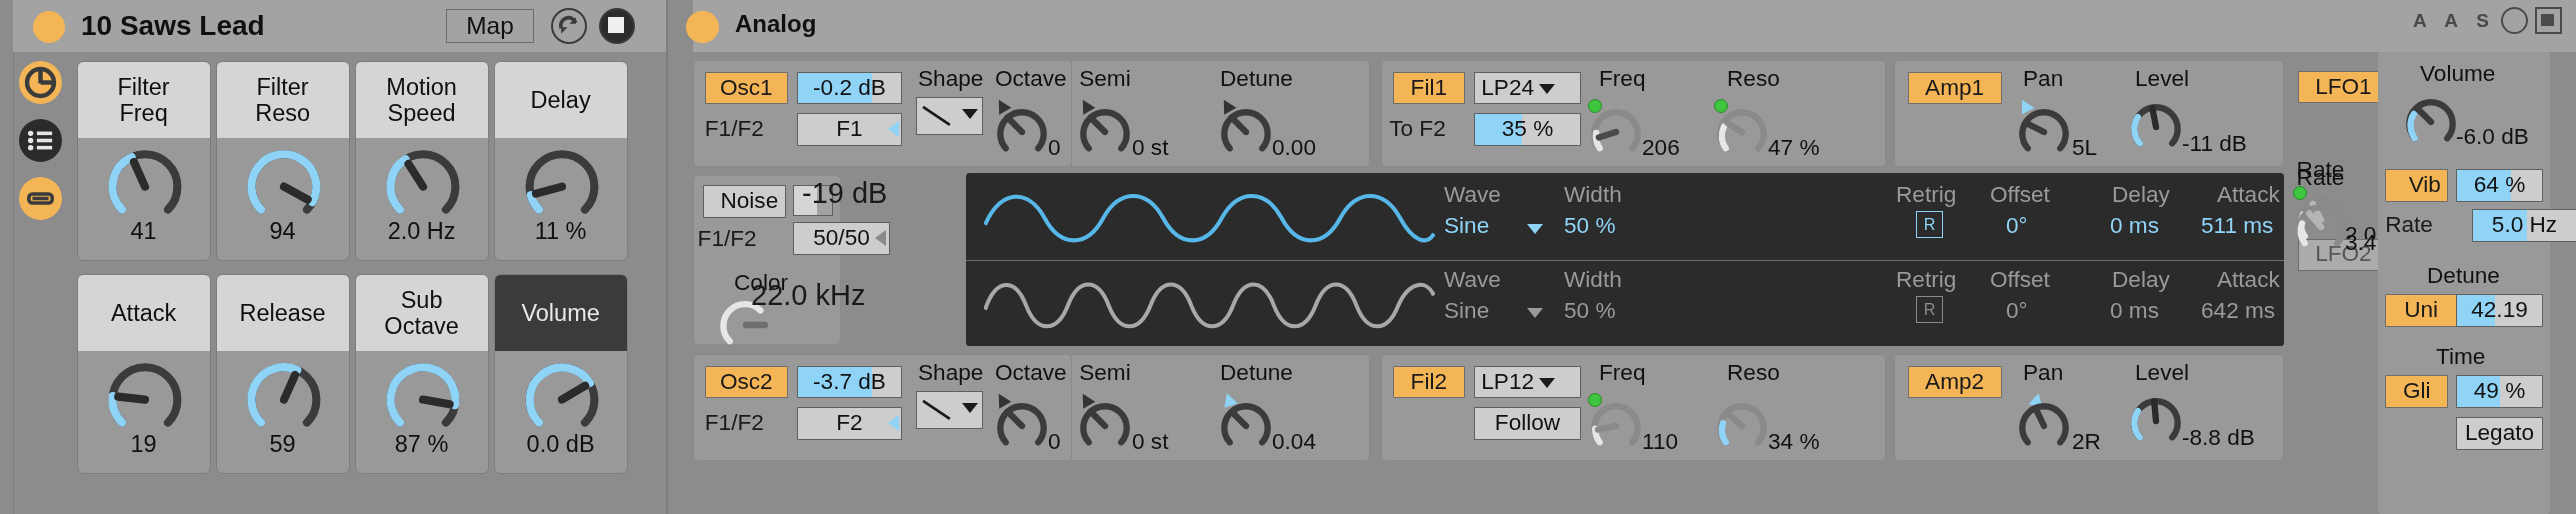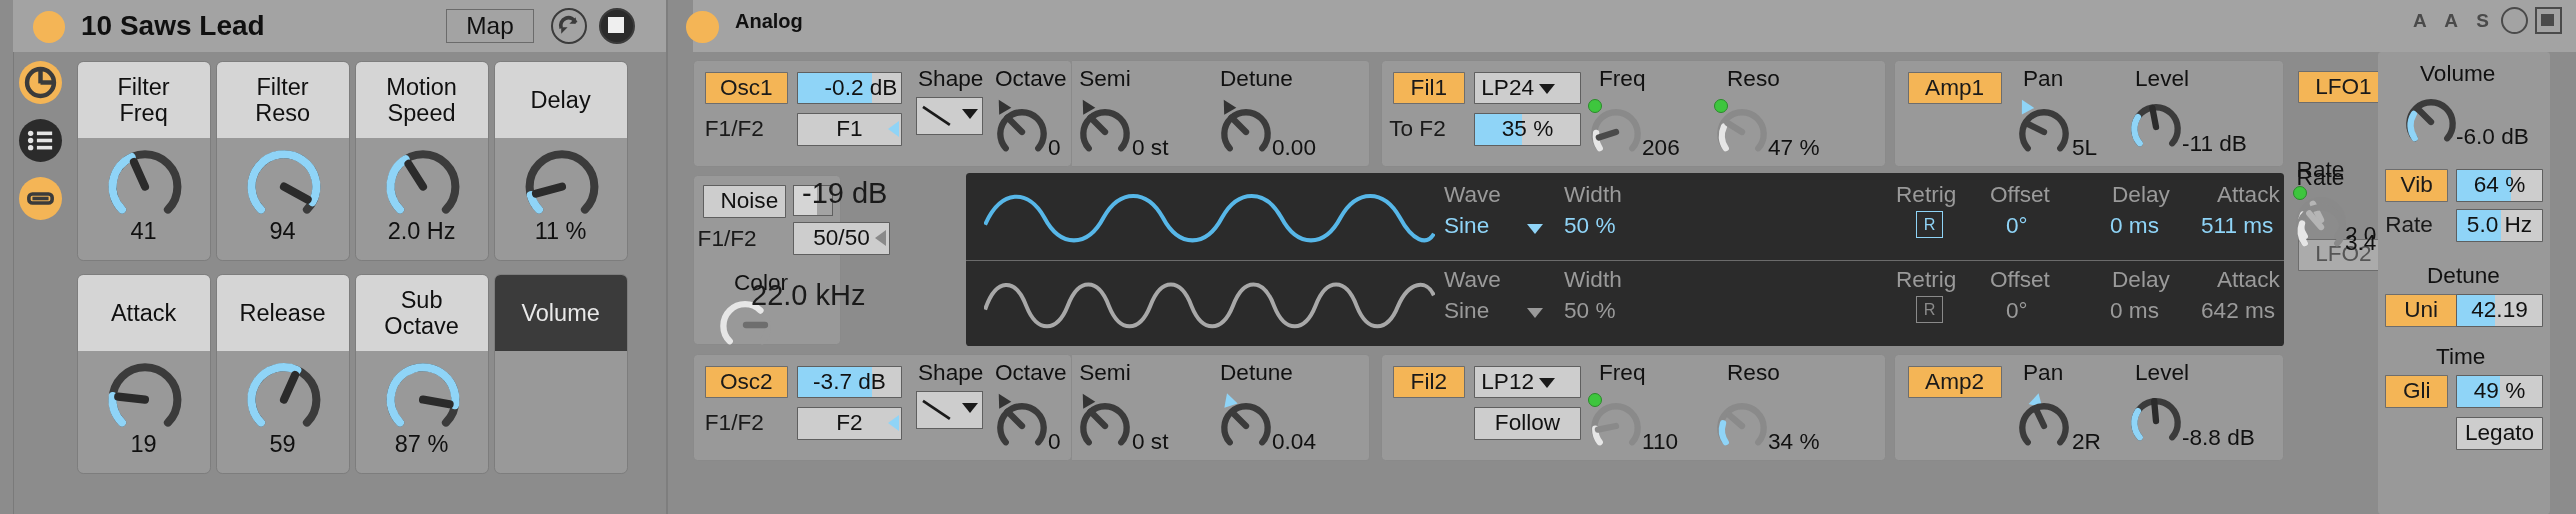--- a/index.html
+++ b/index.html
@@ -73,21 +73,21 @@
   .macro-val{ position:absolute; left:0; right:0; bottom:18px; text-align:center;
      font-size:23.5px; color:#101010;margin-top:8px;}
 
   
   .knobwrap{ position:absolute; }
 
   
   #dev{ position:absolute; left:668px; top:0; width:1908px; height:514px; background:#8c8c8c;}
   #dev-title{ position:absolute; left:25px; top:0; width:1883px; height:52px; background:#a3a3a3;}
   #dev-dot{ position:absolute; left:18px; top:10.8px;width:32.5px;height:32.5px;border-radius:50%;background:#f4b556;}
-  #dev-name{ position:absolute; left:67px; top:10px; font-size:20px; font-weight:bold; color:#101010;}
+  #dev-name{ position:absolute; left:67px; top:10px; font-size:24px; font-weight:bold; color:#101010;}
   #dev-icons{ position:absolute; right:14.4px; top:7.2px; display:flex; gap:6.3px; align-items:center;}
   .tiny-ic{ width:25px;height:25px; display:flex;align-items:center;justify-content:center;
      font-size:19px; color:#4a4a4a; font-weight:bold;}
   .tiny-circ{ width:27px;height:27px;border-radius:50%;border:2.7px solid #4a4a4a;}
   .tiny-sq{ width:27px;height:27px;border:2.7px solid #4a4a4a;position:relative;}
   .tiny-sq i{ position:absolute;left:4.5px;top:4.5px;width:12.6px;height:12.6px;background:#4a4a4a;display:block;}
 
   .panel{ position:absolute; background:#999; border:0.9px solid #8a8a8a; border-radius:4.5px;}
   .osc-panel{ height:107px; }
   .screen{ position:absolute; background:#2b2b2b; border-radius:3.6px;}
@@ -235,20 +235,28 @@
             <svg width="134" height="99" viewBox="0 0 148 110" style="position:absolute;left:0;top:0">
               <path d="M48.5 79.5 A36 36 0 1 1 99.5 79.5" stroke="#3b3b3b" stroke-width="9" fill="none" stroke-linecap="round"></path>
               <path d="M48.5 79.5 A36 36 0 1 1 109.5 60.2" stroke="#8fd4f7" stroke-width="9" fill="none" stroke-linecap="round"></path>
               <path d="M74 54 L103.6 59.2" stroke="#2b2b2b" stroke-width="9" stroke-linecap="round"></path>
             </svg>
             <div class="macro-val">87 %</div>
           </div>
         </div>
         <div class="macro" style="left: 480px; top: 222px;">
           <div class="macro-name dark">Volume</div>
+          <div class="macro-knob">
+            <svg width="134" height="99" viewBox="0 0 148 110" style="position:absolute;left:0;top:0">
+              <path d="M48.5 79.5 A36 36 0 1 1 99.5 79.5" stroke="#3b3b3b" stroke-width="9" fill="none" stroke-linecap="round"></path>
+              <path d="M48.5 79.5 A36 36 0 1 1 105.0 35.7" stroke="#8fd4f7" stroke-width="9" fill="none" stroke-linecap="round"></path>
+              <path d="M74 54 L99.8 38.7" stroke="#2b2b2b" stroke-width="9" stroke-linecap="round"></path>
+            </svg>
+            <div class="macro-val">0.0 dB</div>
+          </div>
         </div>
       </div>
   </div>
 </div>
 
 <div id="dev">
   <div id="dev-title"></div>
   <div id="dev-dot"></div>
   <div id="dev-name">Analog</div>
   <div id="dev-icons">
@@ -256,21 +264,21 @@
     <div class="tiny-ic">A</div>
     <div class="tiny-ic">S</div>
     <div class="tiny-circ"></div>
     <div class="tiny-sq">
         <i></i>
       </div>
   </div>
 
   <div class="panel osc-panel" style="left:25px;top:60px;width:379px;">
     <div class="orange-btn" style="position:absolute;left:10.8px;top:10.8px;width:83px;">Osc1</div>
-    <div class="fill-box" style="left:103px;top:10.8px;width:105px;position:absolute;text-align:right;">
+    <div class="fill-box" style="left:103px;top:10.8px;width:105px;position:absolute;">
       <span class="fill" style="width:72%"></span>
       <span class="txt">-0.2 dB</span>
     </div>
     <div class="lbl" style="position:absolute;left:10.8px;top:56px;">F1/F2</div>
     <div class="fill-box" style="left:103px;top:52px;width:105px;position:absolute;background:#cdcdcd;">
       <span class="txt">F1</span>
       <span class="tri-r"></span>
     </div>
 
     <div class="knoblabel" style="left:224px;top:5.4px;">Shape</div>
@@ -593,28 +601,28 @@
     <div class="knoblabel" style="left:42px;top:9px;">Volume</div>
     <div class="knobwrap" style="left:25px;top:42px;">
       <svg width="56" height="56" viewBox="0 0 62 62">
         <path d="M13 49 A24 24 0 1 1 49 49" stroke="#3b3b3b" stroke-width="7" fill="none" stroke-linecap="round"></path>
         <path d="M13 49 A24 24 0 0 1 12 22" stroke="#8fd4f7" stroke-width="7" fill="none" stroke-linecap="round"></path>
         <path d="M31 31 L16 16" stroke="#3b3b3b" stroke-width="7" stroke-linecap="round"></path>
       </svg>
     </div>
     <div class="knobval" style="left:78px;top:72px;">-6.0 dB</div>
 
-    <div class="orange-btn" style="position:absolute;left:7.2px;top:117px;width:63px;">Vib</div>
+    <div class="orange-btn" style="position:absolute;left:7.2px;top:117px;width:63px;text-align:right;">Vib</div>
     <div class="fill-box" style="position:absolute;left:78px;top:117px;width:87px;">
       <span class="fill" style="width:64%"></span>
       <span class="txt">64 %</span>
     </div>
 
     <div class="lbl" style="position:absolute;left:7.2px;top:161px;">Rate</div>
-    <div class="fill-box" style="position:absolute;left:78px;top:157px;width:87px;">
+    <div class="fill-box" style="position:absolute;left:94px;top:157px;width:105px;">
       <span class="fill" style="width:52%"></span>
       <span class="txt">5.0 Hz</span>
     </div>
 
     <div class="knoblabel" style="left:49px;top:211px;">Detune</div>
     <div class="orange-btn" style="position:absolute;left:7.2px;top:242px;width:72px;">Uni</div>
     <div class="fill-box" style="position:absolute;left:78px;top:242px;width:87px;">
       <span class="fill" style="width:45%"></span>
       <span class="txt">42.19</span>
     </div>

